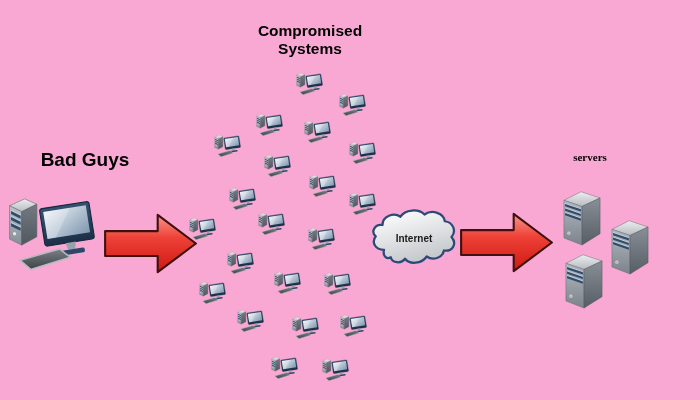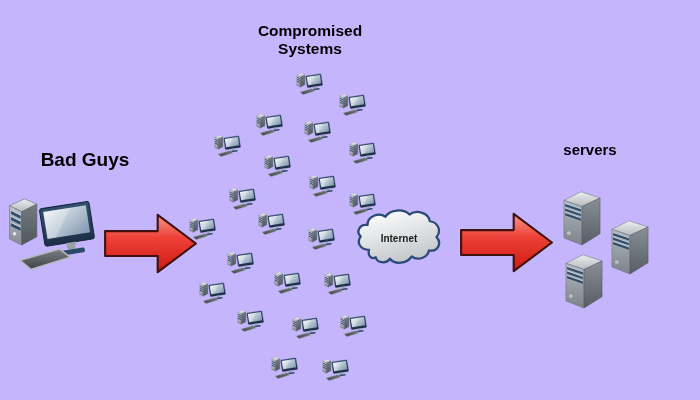--- a/index.html
+++ b/index.html
@@ -1,30 +1,30 @@
 <!DOCTYPE html>
 <html><head>
 <meta charset="utf-8">
 <style>
   html,body{margin:0;padding:0;background:#fff;}
   .stage{
-    position:relative;width:700px;height:400px;background:#c4b5fd;overflow:hidden;
+    position:relative;width:700px;height:400px;background:#f9a8d4;overflow:hidden;
     font-family:"Liberation Sans", sans-serif;
   }
   .label{position:absolute;font-weight:bold;color:#000;text-align:center;line-height:1.15;}
   .title-label{left:225px;top:22px;width:170px;font-size:15.5px;}
   .title-inner{display:inline-block;width:130px;}
   .badguys-label{left:25px;top:149px;width:120px;font-size:19px;}
-  .servers-label{left:530px;top:141px;width:120px;font-size:15px;}
+  .servers-label{left:530px;top:151px;width:120px;font-size:11px;font-family:Liberation Serif, serif;}
   .icon-wrap{position:absolute;}
   .icon-wrap svg{display:block;width:100%;height:100%;}
   .attacker{left:5px;top:192px;width:97px;height:85px;}
   .arrow-left{left:103px;top:211px;width:96px;height:65px;}
   .arrow-right{left:459px;top:210px;width:96px;height:65px;}
-  .cloud{left:354px;top:207px;width:90px;height:69px;}
+  .cloud{left:369px;top:207px;width:90px;height:69px;}
   .cloud-text{
     position:absolute;left:0;top:26px;width:100%;text-align:center;
     font-size:10px;font-weight:bold;color:#1a1a1a;
   }
   .mini-computer{position:absolute;width:30px;height:26px;}
   .mini-computer svg{display:block;width:100%;height:100%;}
   .server{position:absolute;width:42px;height:59px;}
   .server svg{display:block;width:100%;height:100%;}
   .defs-svg{position:absolute;width:0;height:0;}
 </style>

